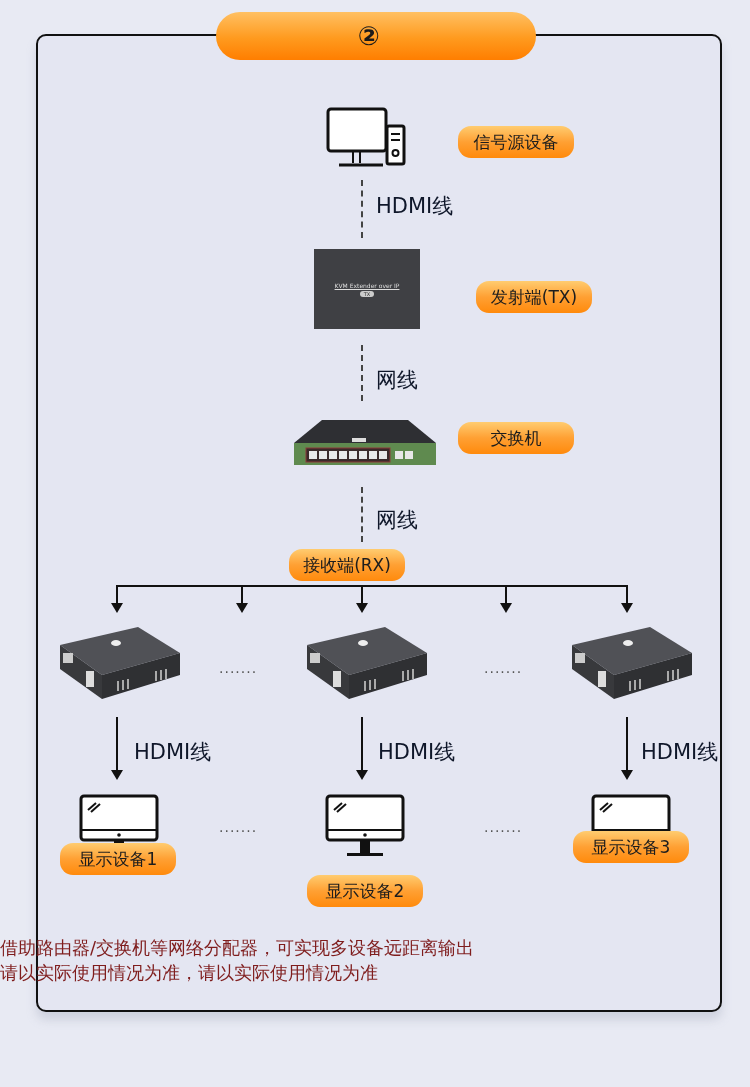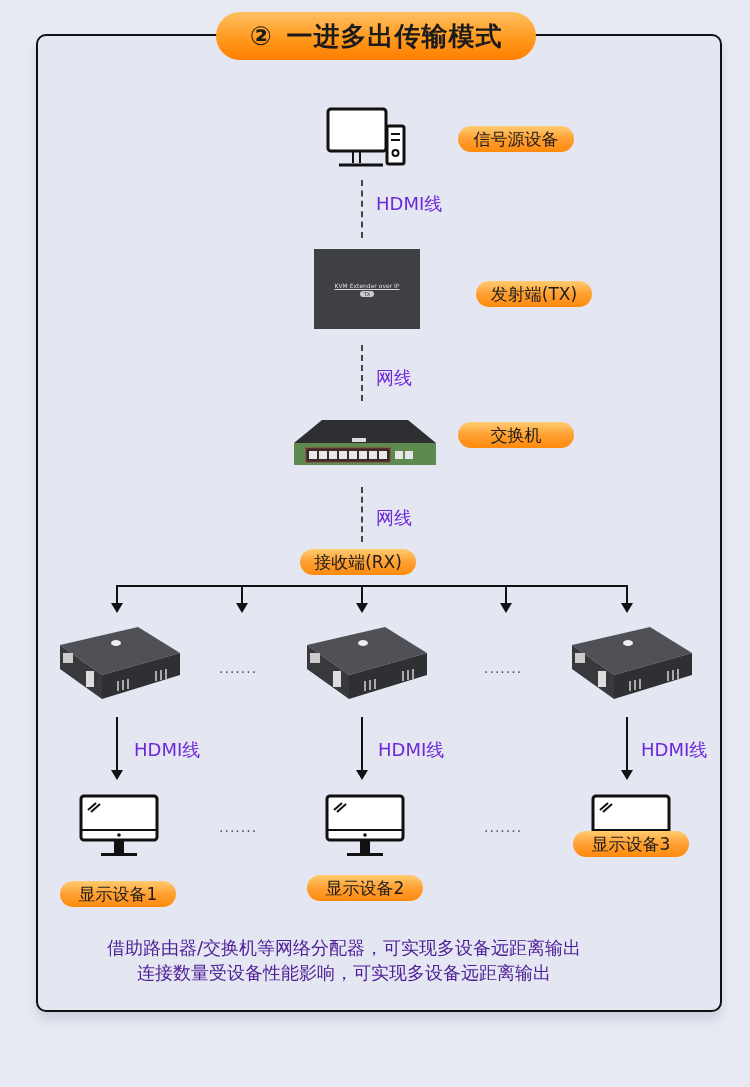--- a/index.html
+++ b/index.html
@@ -6,40 +6,39 @@
   body { width:750px; height:1087px; background:#e8eaf3; position:relative; overflow:hidden;
          font-family:"DejaVu Sans","Liberation Sans",sans-serif; color:#222; }
   .frame { position:absolute; left:36px; top:34px; width:682px; height:974px;
            border:2px solid #111; border-radius:10px; background:#e4e6f2;
            box-shadow: 0 8px 10px rgba(160,165,185,0.35); }
   .title-pill { position:absolute; left:216px; top:12px; width:320px; height:48px; border-radius:24px;
            background:linear-gradient(to bottom,#ffc062 0%,#ff9a1e 55%,#ff7e00 100%);
            display:flex; align-items:center; justify-content:center; font-size:26px; font-weight:bold; color:#1b1b1b;
            letter-spacing:1px; }
   .title-pill .num { margin-right:14px; }
-  .pill { position:absolute; height:26px; border-radius:13px;
+  .pill { position:absolute; height:32px; border-radius:13px;
           background:linear-gradient(to bottom,#ffcc70 0%,#ffa033 50%,#ff8a0c 100%);
           display:flex; align-items:center; justify-content:center; font-size:17px; color:#1d1d1d; }
-  .lbl { position:absolute; font-size:18px; color:#6d28d9; }
+  .lbl { position:absolute; font-size:21px; color:#0f172a; }
   .dash { position:absolute; width:0; border-left:2px dashed #444; }
   .vline { position:absolute; width:2px; background:#111; }
   .hline { position:absolute; height:2px; background:#111; }
   .arrow { position:absolute; width:0; height:0; border-left:6px solid transparent; border-right:6px solid transparent; border-top:10px solid #111; }
   .dots { position:absolute; font-size:14px; color:#555; letter-spacing:1px; }
-  .note { position:absolute; left:0; width:688px; text-align:center; font-size:18px; color:#4c1d95; line-height:26px; }
+  .note { position:absolute; left:0; width:688px; font-size:18px; color:#7f1d1d; line-height:26px; }
   svg { position:absolute; overflow:visible; }
 </style>
 </head>
 <body>
 
 <div class="frame"></div>
 
 <div class="title-pill">
   <span class="num">②</span>
-  <span>一进多出传输模式</span>
 </div>
 
 <svg style="left:325px;top:106px" width="85" height="62" viewBox="0 0 85 62">
   <rect x="3" y="3" width="58" height="42" rx="3" fill="#fff" stroke="#111" stroke-width="3"></rect>
   <rect x="62" y="20" width="17" height="38" rx="2" fill="#fff" stroke="#111" stroke-width="3"></rect>
   <line x1="66" y1="28" x2="75" y2="28" stroke="#111" stroke-width="2"></line>
   <line x1="66" y1="34" x2="75" y2="34" stroke="#111" stroke-width="2"></line>
   <circle cx="70.5" cy="47" r="3" fill="none" stroke="#111" stroke-width="2"></circle>
   <line x1="28" y1="45" x2="28" y2="57" stroke="#111" stroke-width="2"></line>
   <line x1="35" y1="45" x2="35" y2="57" stroke="#111" stroke-width="2"></line>
@@ -75,21 +74,21 @@
     <rect x="103" y="33" width="8" height="8"></rect>
       <rect x="113" y="33" width="8" height="8"></rect>
   </g>
   <rect x="60" y="20" width="14" height="4" fill="#ddd"></rect>
 </svg>
 <div class="pill" style="left:458px;top:422px;width:116px">交换机</div>
 
 <div class="dash" style="left:361px;top:487px;height:55px"></div>
 <div class="lbl" style="left:376px;top:506px">网线</div>
 
-<div class="pill" style="left:300px;top:549px;width:116px">接收端(RX)</div>
+<div class="pill" style="left:289px;top:549px;width:116px">接收端(RX)</div>
 
 <div class="hline" style="left:116px;top:585px;width:512px"></div>
 <div class="vline" style="left:116px;top:585px;height:20px"></div>
 <div class="arrow" style="left:111px;top:603px"></div>
 <div class="vline" style="left:241px;top:585px;height:20px"></div>
 <div class="arrow" style="left:236px;top:603px"></div>
 <div class="vline" style="left:361px;top:585px;height:20px"></div>
 <div class="arrow" style="left:356px;top:603px"></div>
 <div class="vline" style="left:505px;top:585px;height:20px"></div>
 <div class="arrow" style="left:500px;top:603px"></div>
@@ -182,18 +181,18 @@
   <line x1="2" y1="36" x2="78" y2="36" stroke="#111" stroke-width="2"></line>
   <circle cx="40" cy="41" r="1.8" fill="#111"></circle>
   <line x1="9" y1="16" x2="17" y2="9" stroke="#111" stroke-width="2"></line>
   <line x1="12" y1="18" x2="21" y2="10" stroke="#111" stroke-width="2"></line>
   <rect x="35" y="46" width="10" height="14" fill="#111"></rect>
   <rect x="22" y="59" width="36" height="3" fill="#111"></rect>
 </svg>
 <div class="dots" style="left:219px;top:823px">·······</div>
 <div class="dots" style="left:484px;top:823px">·······</div>
 
-<div class="pill" style="left:60px;top:881px;width:116px">显示设备1</div>
+<div class="pill" style="left:60px;top:843px;width:116px">显示设备1</div>
 <div class="pill" style="left:307px;top:875px;width:116px">显示设备2</div>
 <div class="pill" style="left:573px;top:831px;width:116px">显示设备3</div>
 
 <div class="note" style="top:935px">借助路由器/交换机等网络分配器，可实现多设备远距离输出</div>
-<div class="note" style="top:960px">连接数量受设备性能影响，可实现多设备远距离输出</div>
+<div class="note" style="top:960px">请以实际使用情况为准，请以实际使用情况为准</div>
 
 </body></html>

